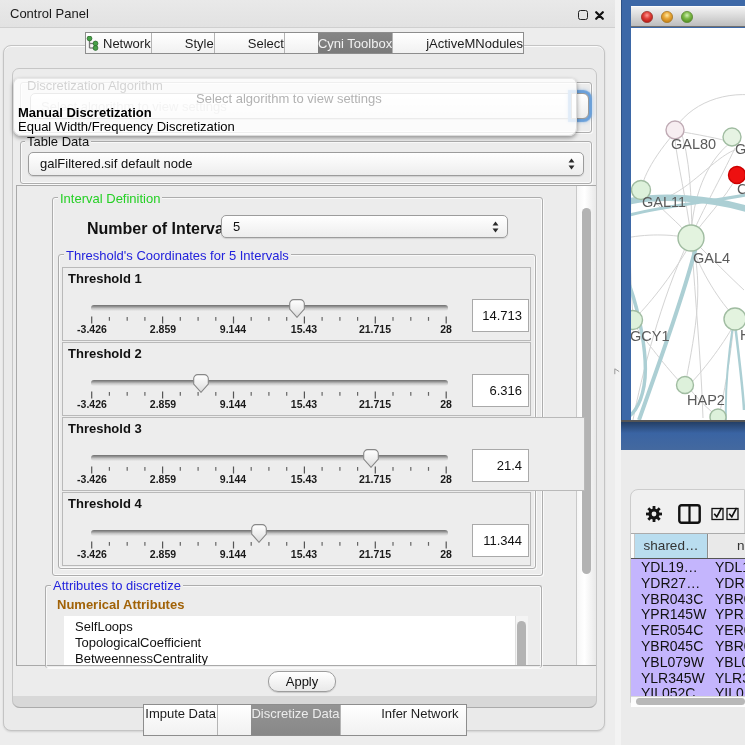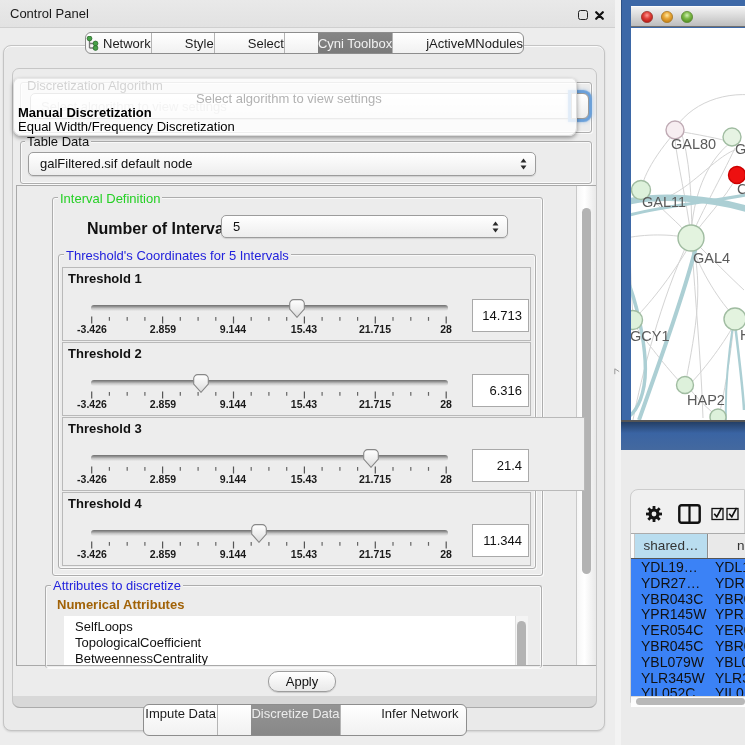--- a/index.html
+++ b/index.html
@@ -14,21 +14,21 @@
   font-size:13px; color:#1a1a1a; line-height:27px; padding-left:10px; }
 #icoFloat { position:absolute; left:578px; top:10px; width:10px; height:10px;
   border:1.8px solid #222; border-radius:2.5px; }
 
 
 #outerPanel { position:absolute; left:3px; top:45px; width:602px; height:686px;
   background:#eaeaea; border:1px solid #c4c4c4; border-radius:8px;
   box-shadow:inset 0 1px 0 rgba(255,255,255,.8), 0 1px 2px rgba(0,0,0,.12); }
 
 
-.seg { position:absolute; height:22px; border:1px solid #8d8d8d; border-radius:6px;
+.seg { position:absolute; height:22px; border:1px solid #8d8d8d; border-radius:0;
   background:linear-gradient(#ffffff,#f1f1f1); overflow:hidden; display:flex;gap:33px; }
 .seg .s { height:100%; font-size:13px; color:#1c1c1c; text-align:center;
   line-height:21px; border-right:1px solid #b4b4b4; white-space:nowrap; }
 .seg .s:last-child { border-right:none; }
 .seg .sel { background:linear-gradient(#858585,#7a7a7a); color:#f2f2f2; }
 #topTabs { left:85px; top:32px; width:439px; }
 
 
 #innerPanel { position:absolute; left:12px; top:68px; width:585px; height:640px;
   background:#ececec; border:1px solid #c6c6c6; border-radius:7px; }
@@ -108,21 +108,21 @@
   background:#f0f0f0; border:1px solid #cccccc; border-radius:8px 0 0 0; }
 
 #thead { position:absolute; left:631px; top:533px; width:114px; height:25px;
   border-top:1px solid #ababab; font-size:13px; color:#333; }
 #theadGutter { position:absolute; left:631px; top:534px; width:4px; height:24px; background:#fcfcfc; border-right:1px solid #c9c9c9;}
 #theadC1 { position:absolute; left:635px; top:534px; width:73px; height:24px;
   background:#b9ddef; border-right:1px solid #8d8d8d; text-align:center; line-height:24px; font-size:13.5px; color:#333; }
 #theadC2 { position:absolute; left:709px; top:534px; width:36px; height:24px;
   background:#e9e9e9; line-height:24px; padding-left:28px; font-size:13.5px; color:#333; }
 #tbody { position:absolute; left:631px; top:558px; width:114px; height:139px;
-  background:#3b82f6; border-top:1px solid #555; overflow:hidden; }
+  background:#c4b5fd; border-top:1px solid #555; overflow:hidden; }
 .trow { position:absolute; left:0; width:200px; height:15.8px; font-size:14px; color:#111; line-height:15.8px; }
 .trow .c1 { position:absolute; left:10px; }
 .trow .c2 { position:absolute; left:84px; }
 #hsb { position:absolute; left:631px; top:696px; width:114px; height:11px;
   background:linear-gradient(#fafafa,#ffffff); border-top:1px solid #d8d8d8; }
 #hsbThumb { position:absolute; left:636px; top:698px; width:109px; height:7px;
   background:#b8b8b8; border-radius:4px; }
 
 </style></head>
 <body>
@@ -156,21 +156,21 @@
 
 <div class="group" style="left:20px;top:82px;width:572px;height:51px;"></div>
 <div class="glabel" style="left:25px;top:78px;color:#222;">Discretization Algorithm</div>
 <div class="combo" style="left:30px;top:93px;width:559px;height:26px;">
   <div style="position:absolute;left:10px;top:5px;color:#c4c4c4;">Select algorithm to view settings</div>
 </div>
 <div style="position:absolute;left:571px;top:93px;width:18px;height:26px;background:linear-gradient(#ffffff,#ededed);border:1px solid #9a9a9a;border-radius:0 6px 6px 0;box-shadow:0 0 1px 2.6px #6aa0da, 0 0 4px 3px rgba(100,155,215,.45);"></div>
 
 <div class="group" style="left:20px;top:141px;width:572px;height:43px;"></div>
 <div class="glabel" style="left:25px;top:134px;color:#111;background:#ececec;">Table Data</div>
-<div class="combo" style="left:28px;top:152px;width:508px;height:24px;">
+<div class="combo" style="left:28px;top:152px;width:556px;height:24px;">
   <div style="position:absolute;left:11px;top:3px;">galFiltered.sif default node</div>
   <svg class="ar" width="7" height="12" viewBox="0 0 9 14">
         <path d="M4.5,0 L8.3,5.2 H0.7 z" fill="#2a2a2a"></path>
         <path d="M4.5,14 L8.3,8.8 H0.7 z" fill="#2a2a2a"></path>
       </svg>
 </div>
 
 <div id="popup">
   <div style="position:absolute;left:182px;top:12px;color:#b2b2b2;">Select algorithm to view settings</div>
   <div style="position:absolute;left:4px;top:26px;font-weight:bold;color:#000;">Manual Discretization</div>

